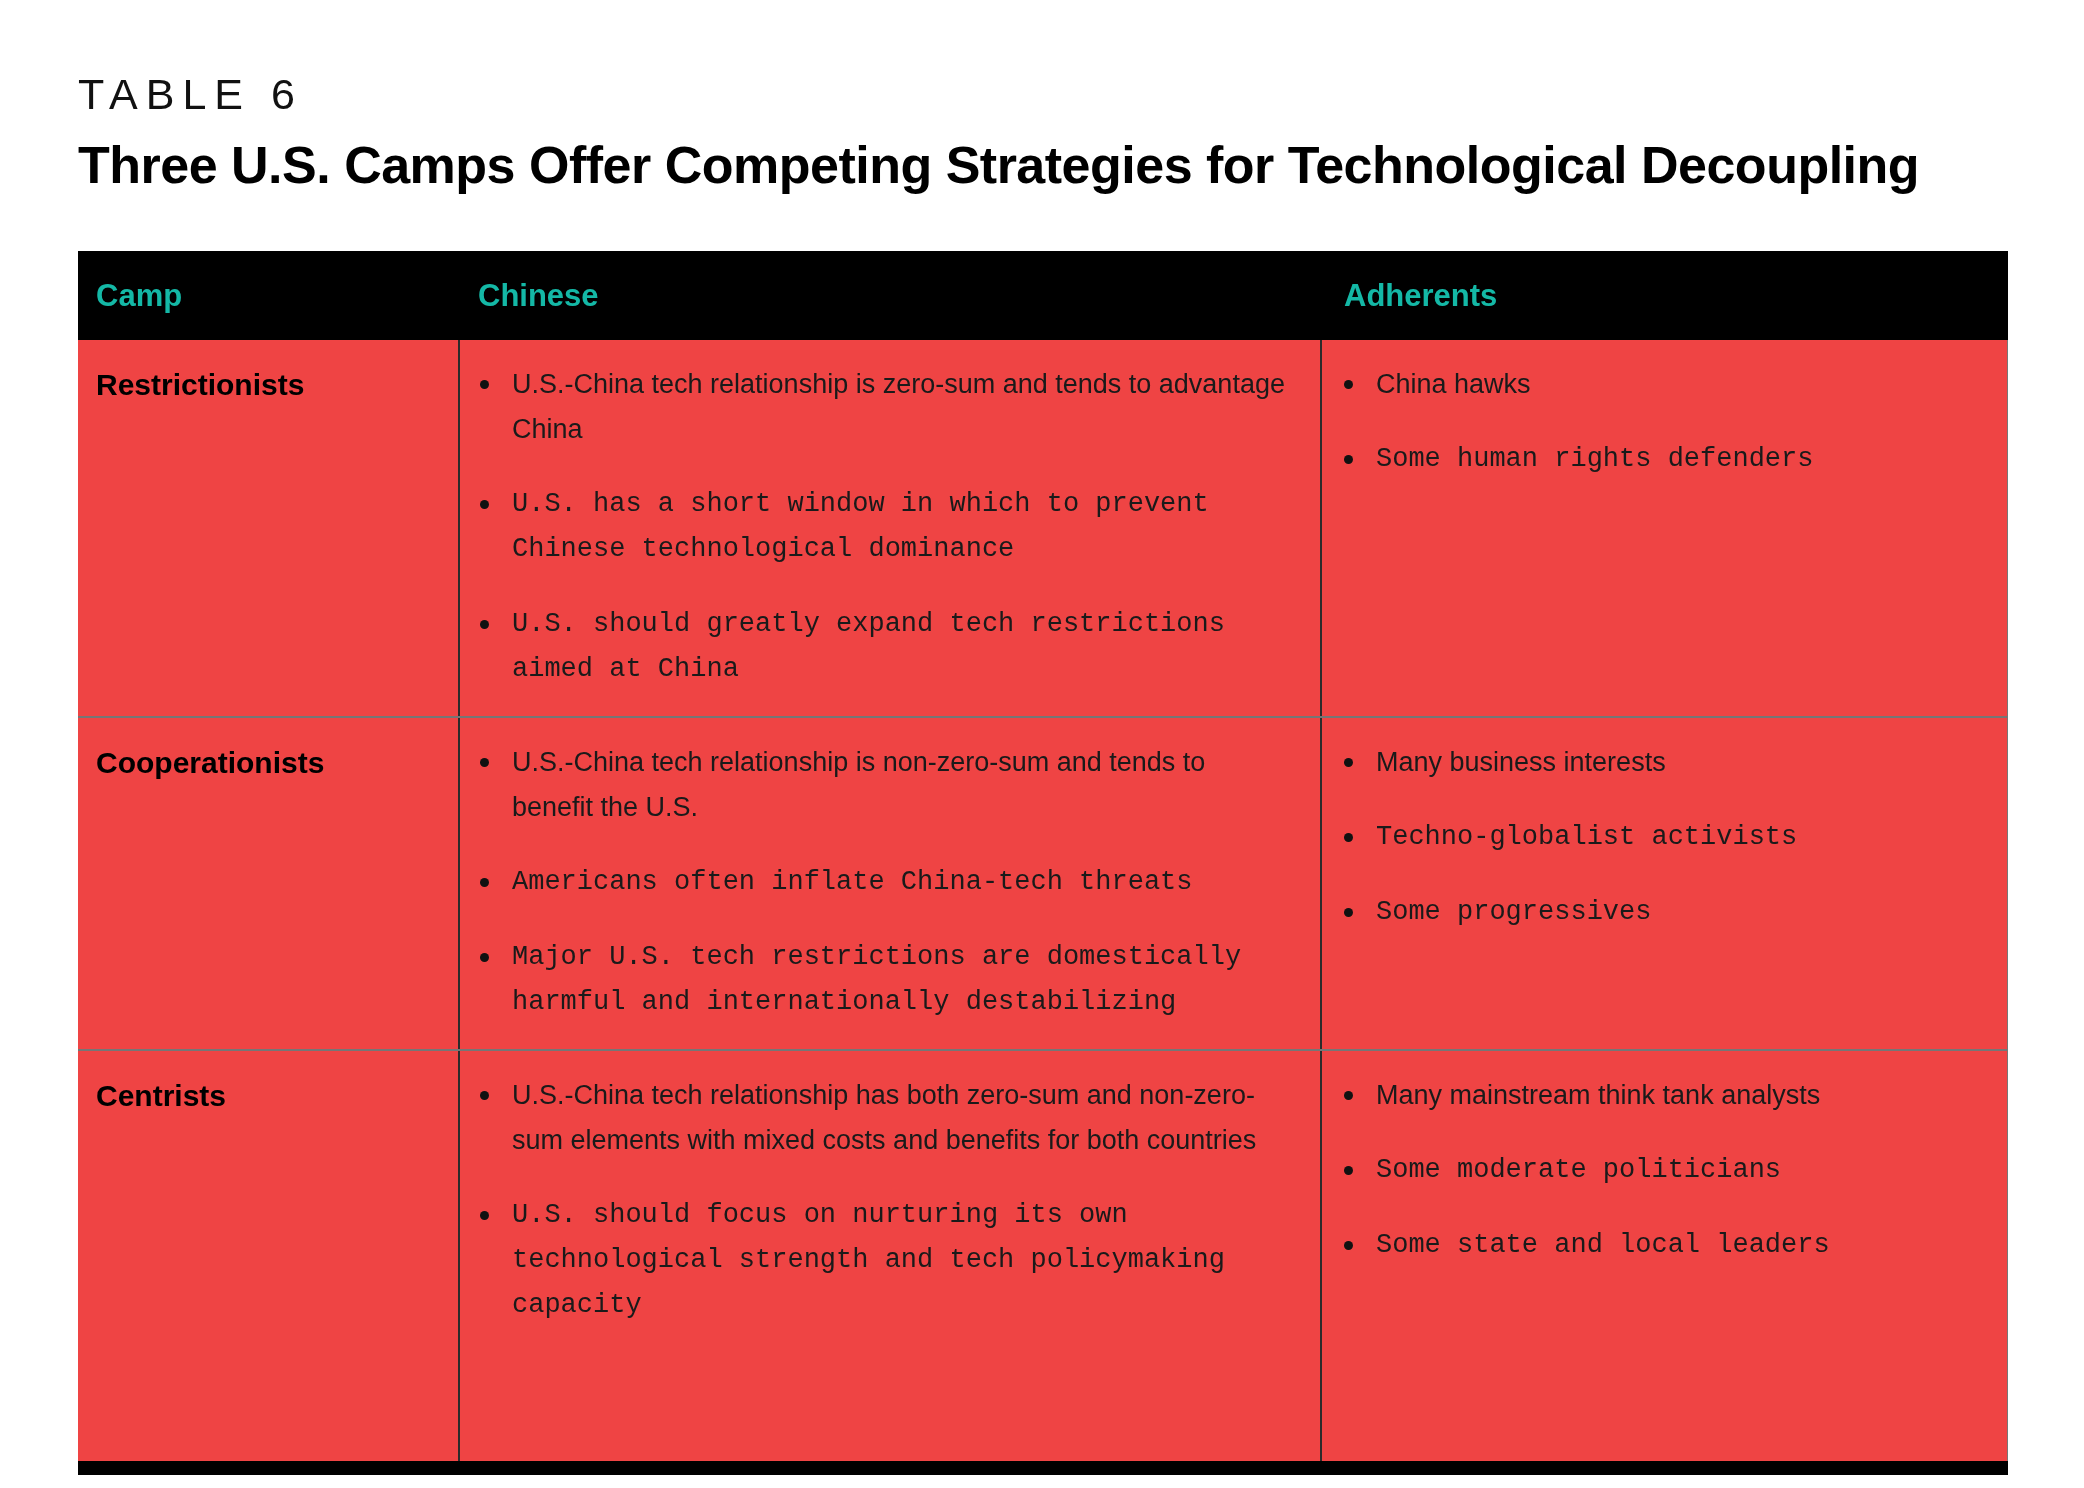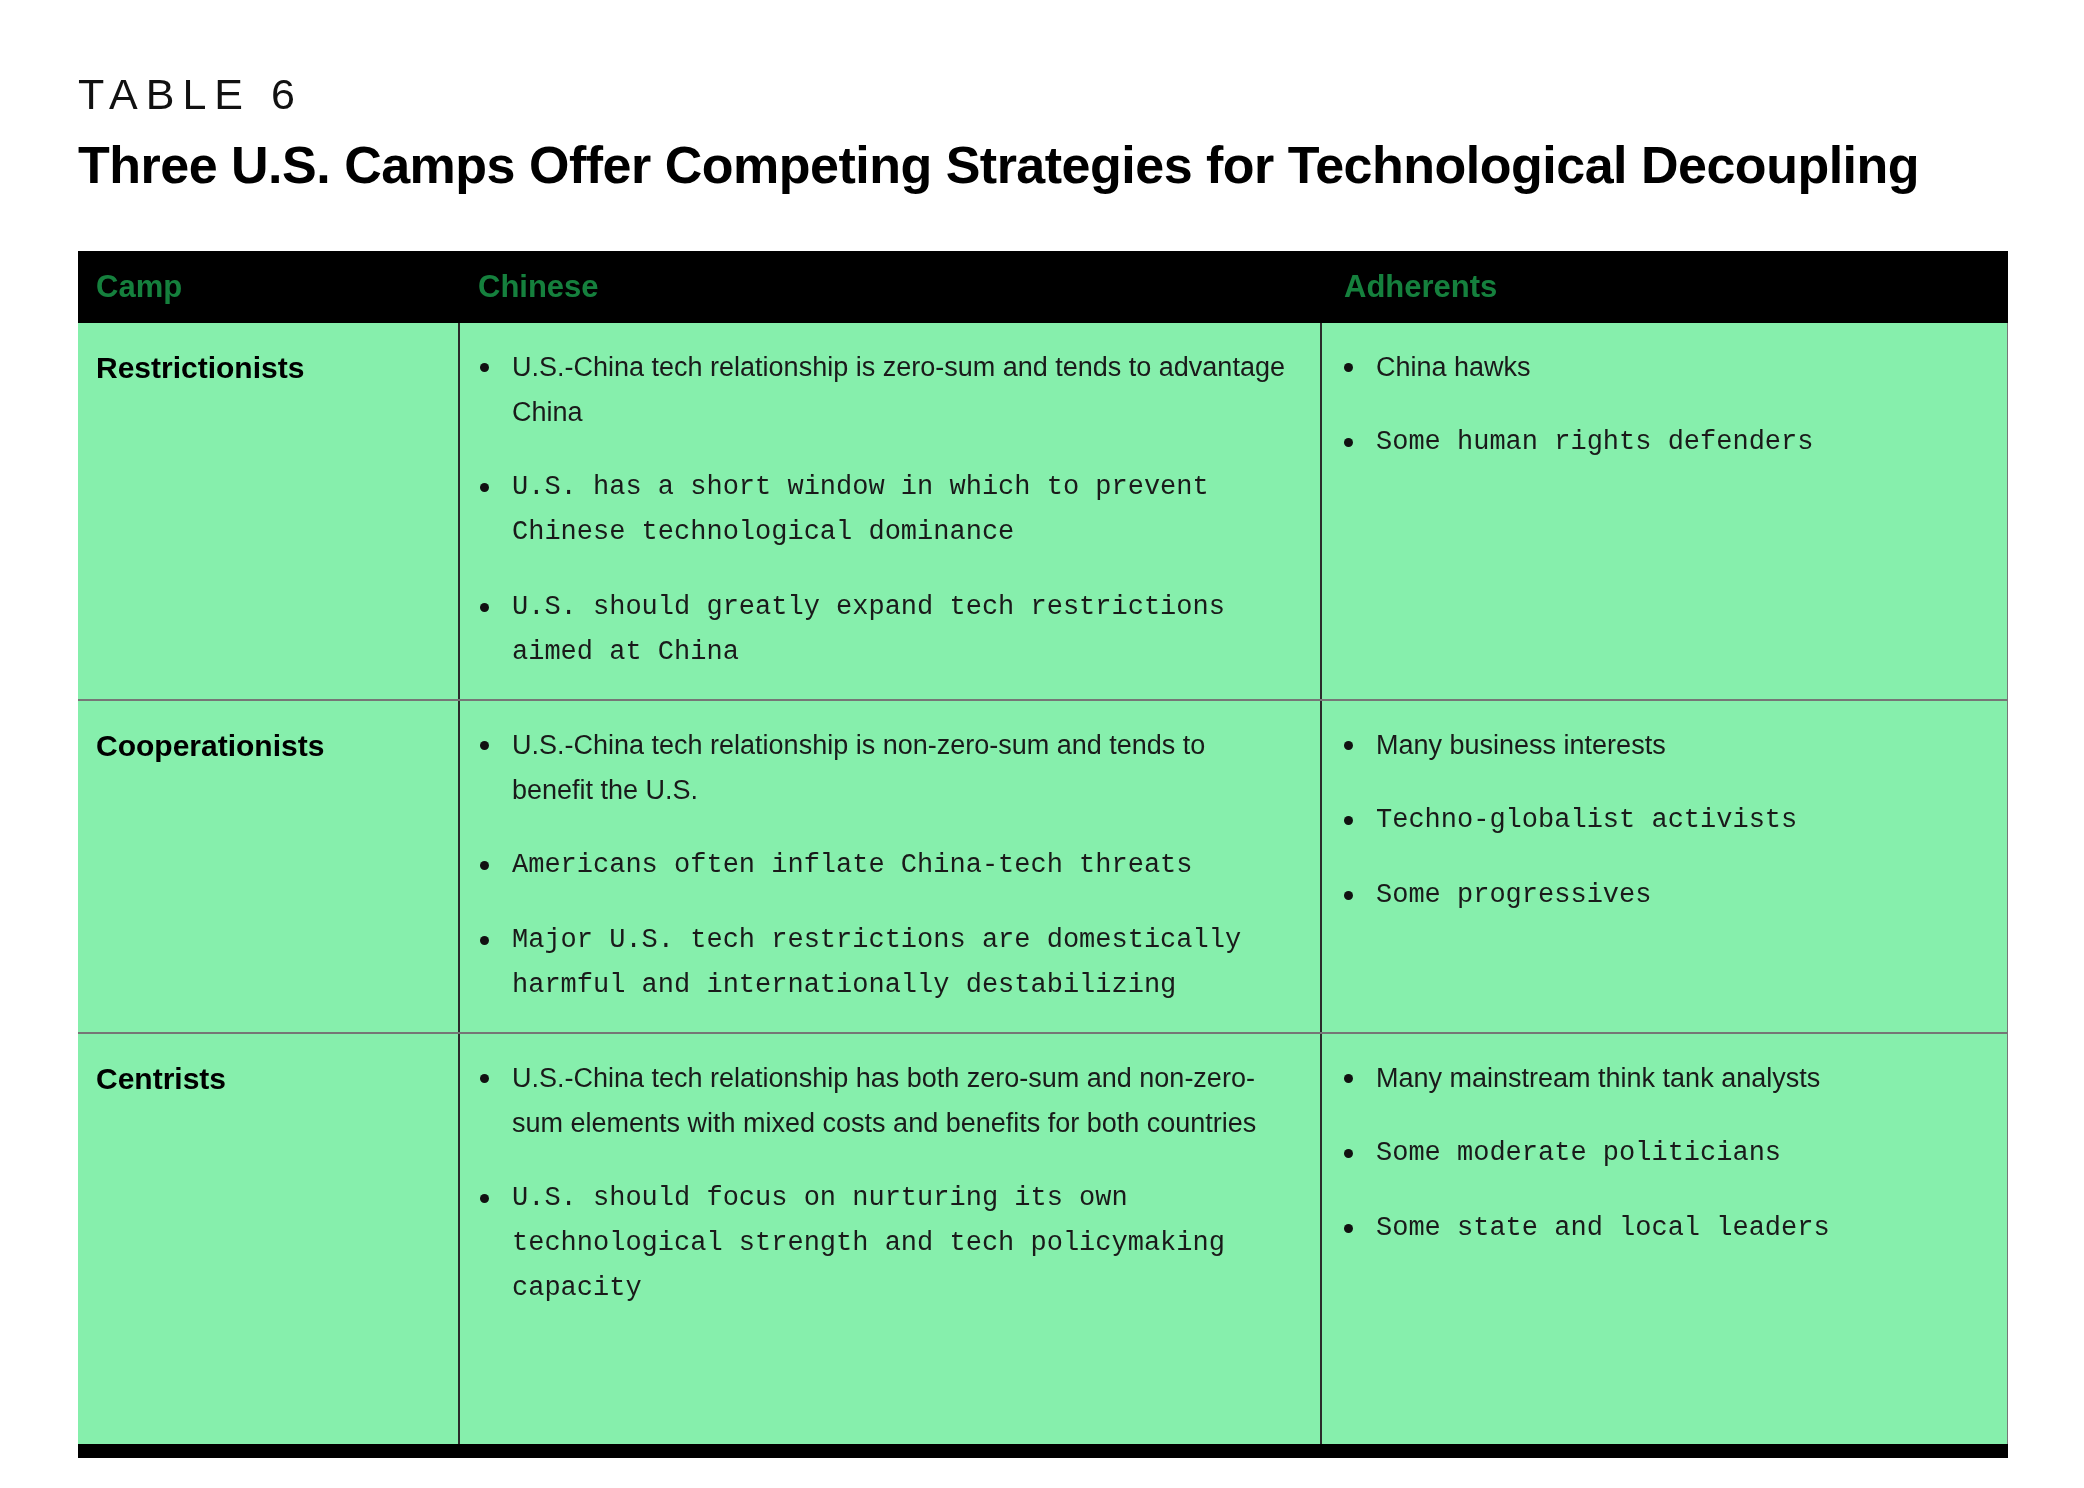--- a/index.html
+++ b/index.html
@@ -32,35 +32,35 @@
     margin-top: 56px;
     width: 1930px;
   }
   .trow {
     display: grid;
     grid-template-columns: 380px 864px 686px;
     border-right: 1px solid #777777;
   }
   .header-row {
     background: #000000;
-    color: #15803d;
-    height: 72px;
+    color: #14b8a6;
+    height: 89px;
     align-items: center;
     border-right: none;
   }
   .header-cell {
     font-size: 31px;
     font-weight: 700;
     line-height: 72px;
   }
   .hc-camp { padding-left: 18px; }
   .hc-beliefs { padding-left: 20px; }
   .hc-adherents { padding-left: 22px; }
 
-  .body-row { background: #86efac; }
+  .body-row { background: #ef4444; }
   .body-row + .body-row { border-top: 2px solid #767676; }
   .row-1 { min-height: 321px; }
   .row-2 { min-height: 306px; }
   .row-3 { min-height: 412px; }
 
   .cell { padding-top: 22px; padding-bottom: 24px; }
   .cell-camp { padding-left: 18px; padding-right: 14px; }
   .cell-beliefs {
     border-left: 2px solid #2b2b2b;
     border-right: 2px solid #2b2b2b;

